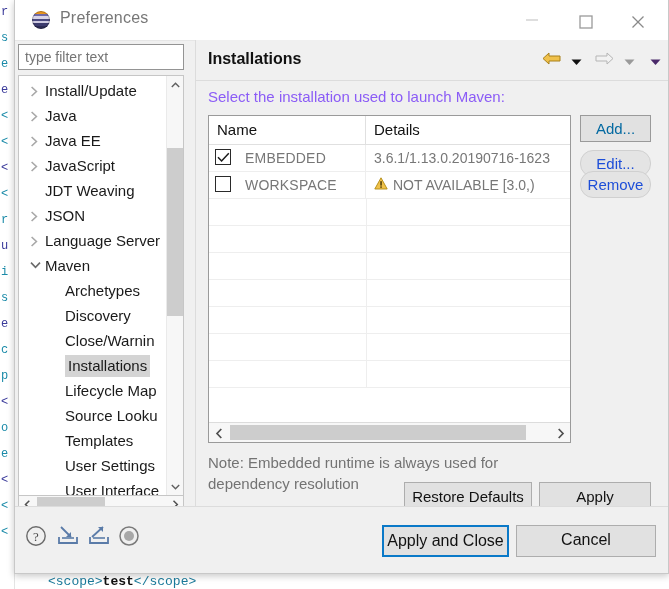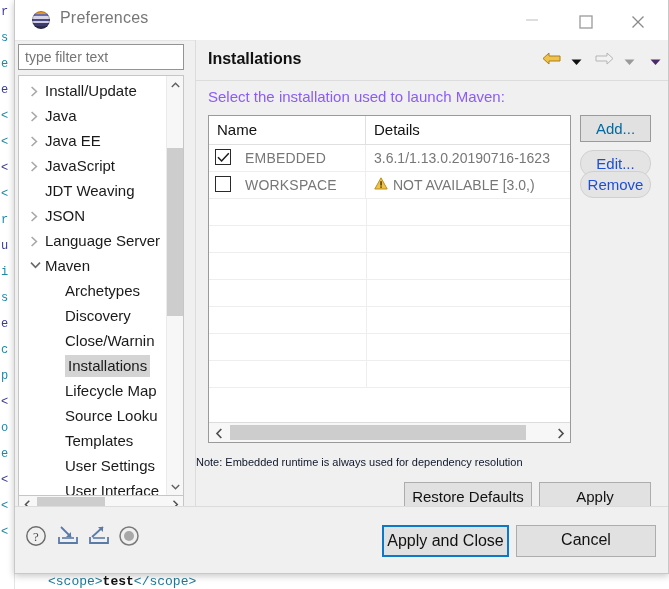--- a/index.html
+++ b/index.html
@@ -261,23 +261,23 @@
     box-sizing: border-box;
     cursor: default;
   }
   .sbtn.disabled { color: #1d4ed8; border-color: #d0d0d0; background: #e4e4e4; border-radius: 13px; }
   #btn-add { top: 75px; background: #e1e1e1; border-color: #9a9a9a; color: #0369a1; }
   #btn-edit { top: 110px; }
   #btn-remove { top: 131px; }
 
   
   #note {
-    position: absolute; left: 0; top: 412px;
+    position: absolute; left: 12px; top: 412px;
     width: 330px;
-    font-size: 11px; color: #0f172a; line-height: 21px;
+    font-size: 15px; color: #737373; line-height: 21px;
   }
 
   
   .abtn {
     position: absolute; top: 442px; height: 30px;
     font-size: 15px;
     background: #e1e1e1;
     border: 1px solid #adadad;
     box-sizing: border-box;
     cursor: default;

